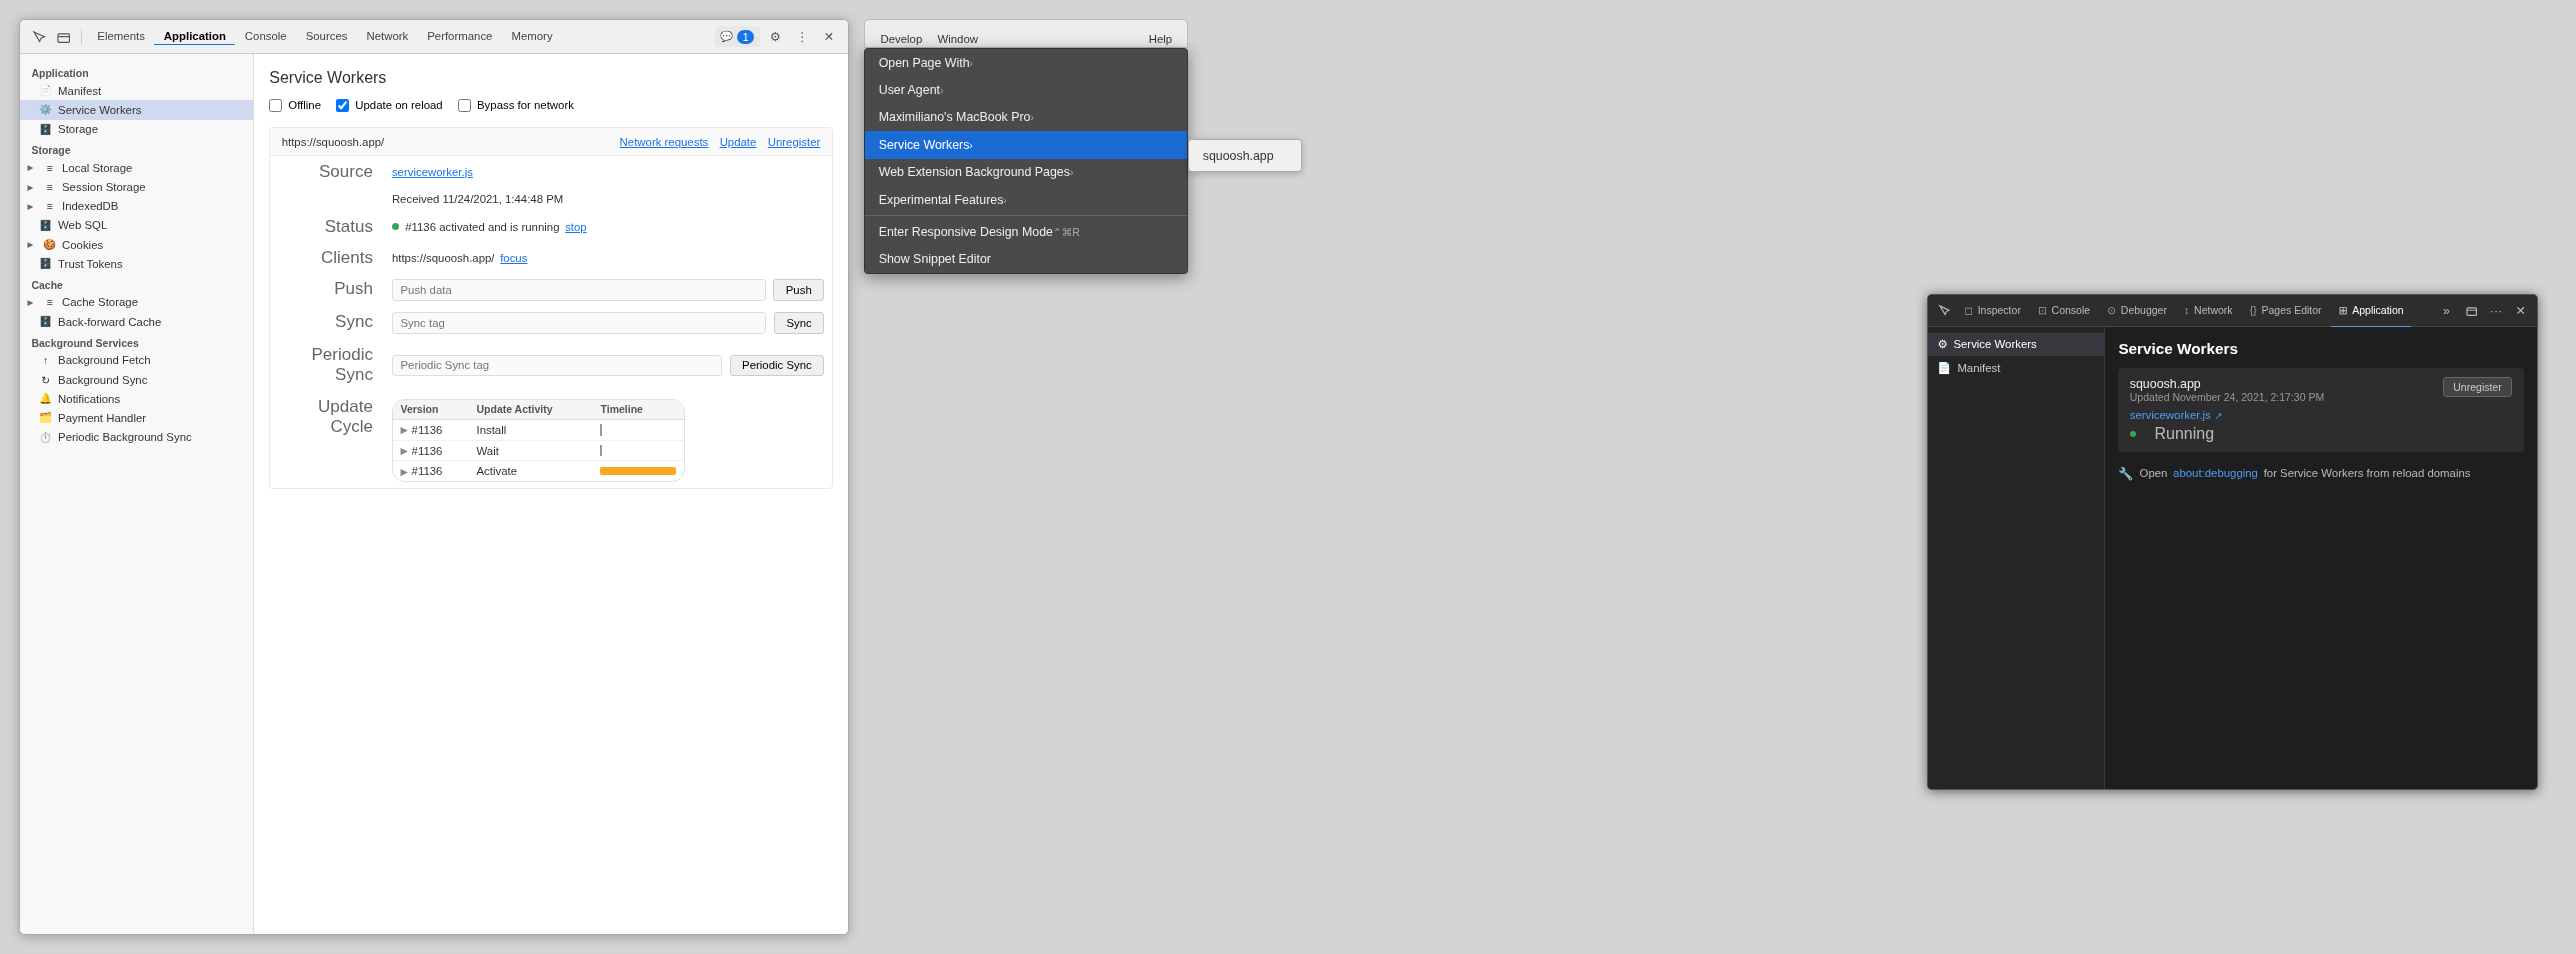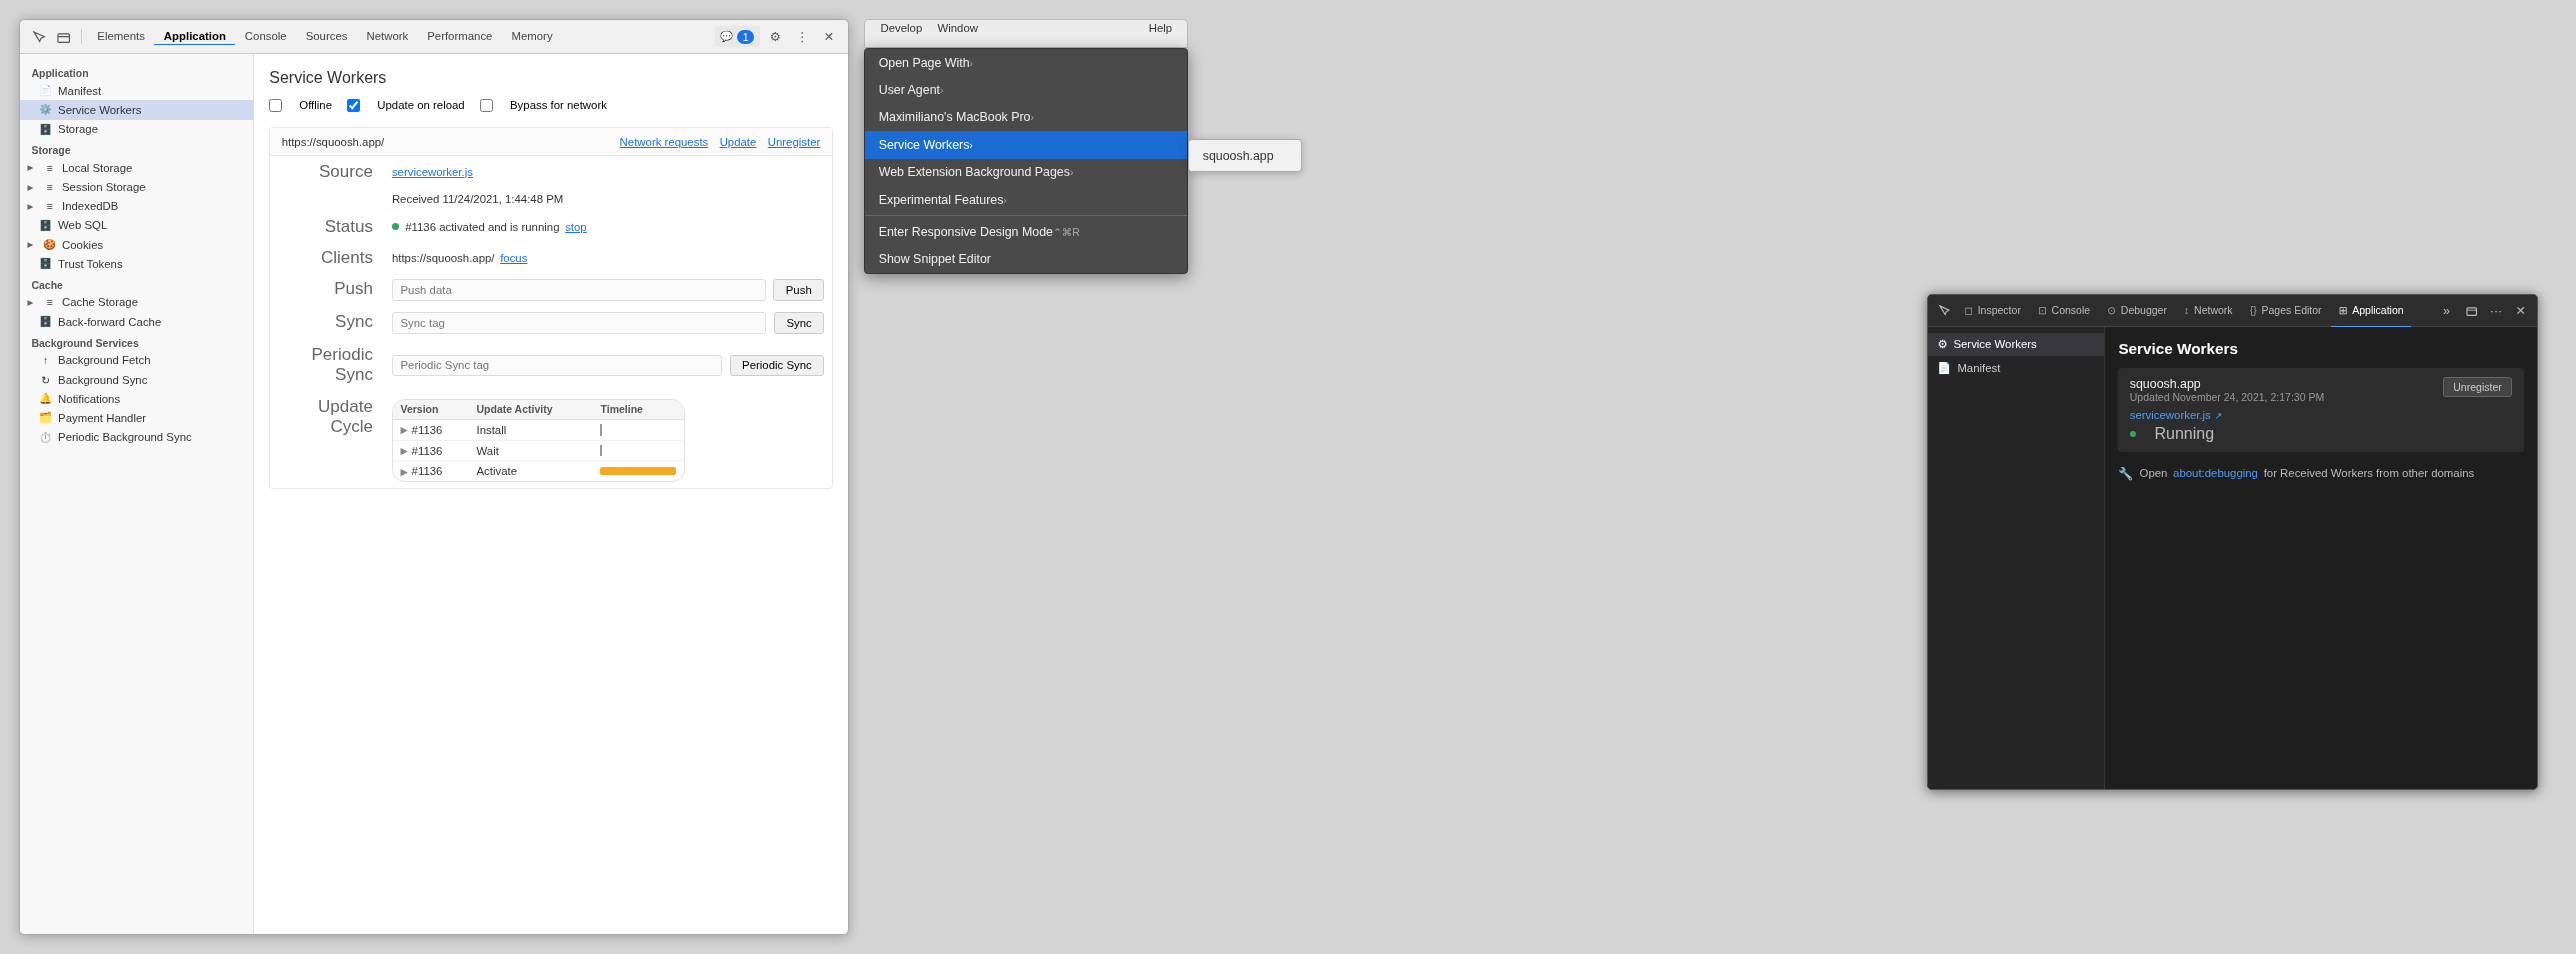--- a/index.html
+++ b/index.html
@@ -148,21 +148,21 @@
     }
 
     .checkbox-row {
       display: flex;
       align-items: center;
       gap: 15.3px;
       margin-bottom: 15.3px;
     }
 
     .checkbox-item {
-      display: flex; align-items: center; gap: 17px; cursor: pointer;
+      display: flex; align-items: center; gap: 6px; cursor: pointer;
     }
     .checkbox-item input { margin: 0; }
 
     .service-worker-entry {
       border: 1px solid #e8e8e8;
       border-radius: 3.8px;
       padding: 0;
       margin-bottom: 7.6px;
     }
 
@@ -308,21 +308,21 @@
     .menu-container {
       position: relative;
       width: 324px;
     }
 
     .menu-bar {
       background: #ececec;
       border: 1px solid #bbb;
       border-radius: 4.8px 4.8px 0 0;
       display: flex;
-      align-items: flex-start;
+      align-items: flex-end;
       padding: 0 11.4px;
       height: 29px;
       gap: 7.6px;
     }
 
     .menu-bar-item {
       font-size: 11.4px;
       color: #333;
       cursor: pointer;
       padding: 1.9px 3.8px;
@@ -928,19 +928,19 @@
           <div class="sw-running-row">
             <span class="running-dot"></span>
             <span>Running</span>
           </div>
         </div>
 
         <div class="debug-link">
           <span class="wrench-icon">🔧</span>
           <span>Open</span>
           <a>about:debugging</a>
-          <span>for Received Workers from other domains</span>
+          <span>for Service Workers from reload domains</span>
         </div>
       </div>
     </div>
   </div>
 </div>
 
 
 </body></html>

